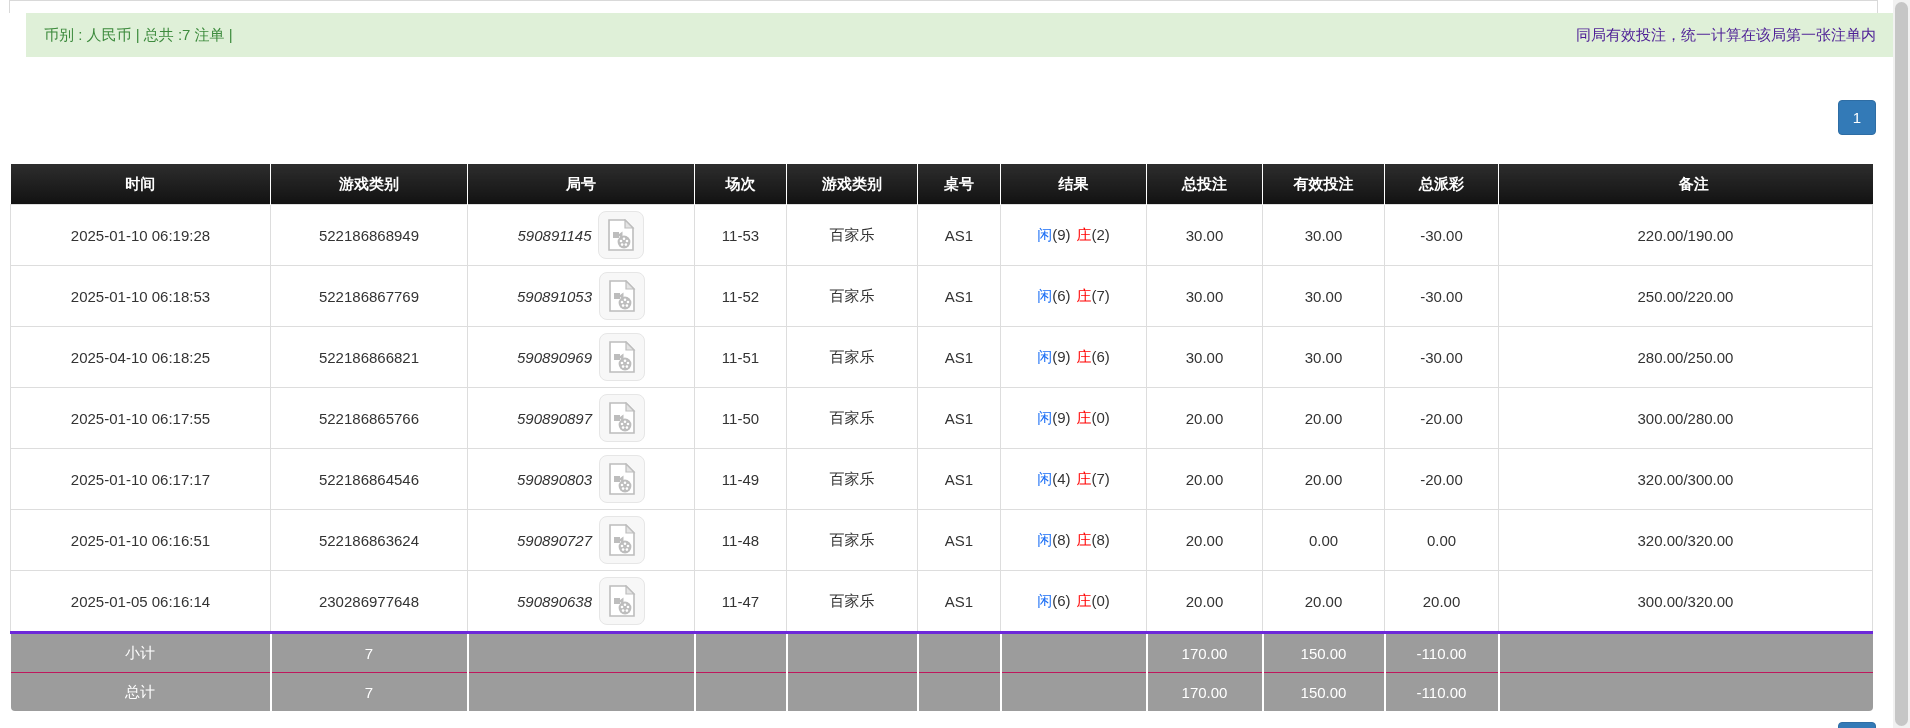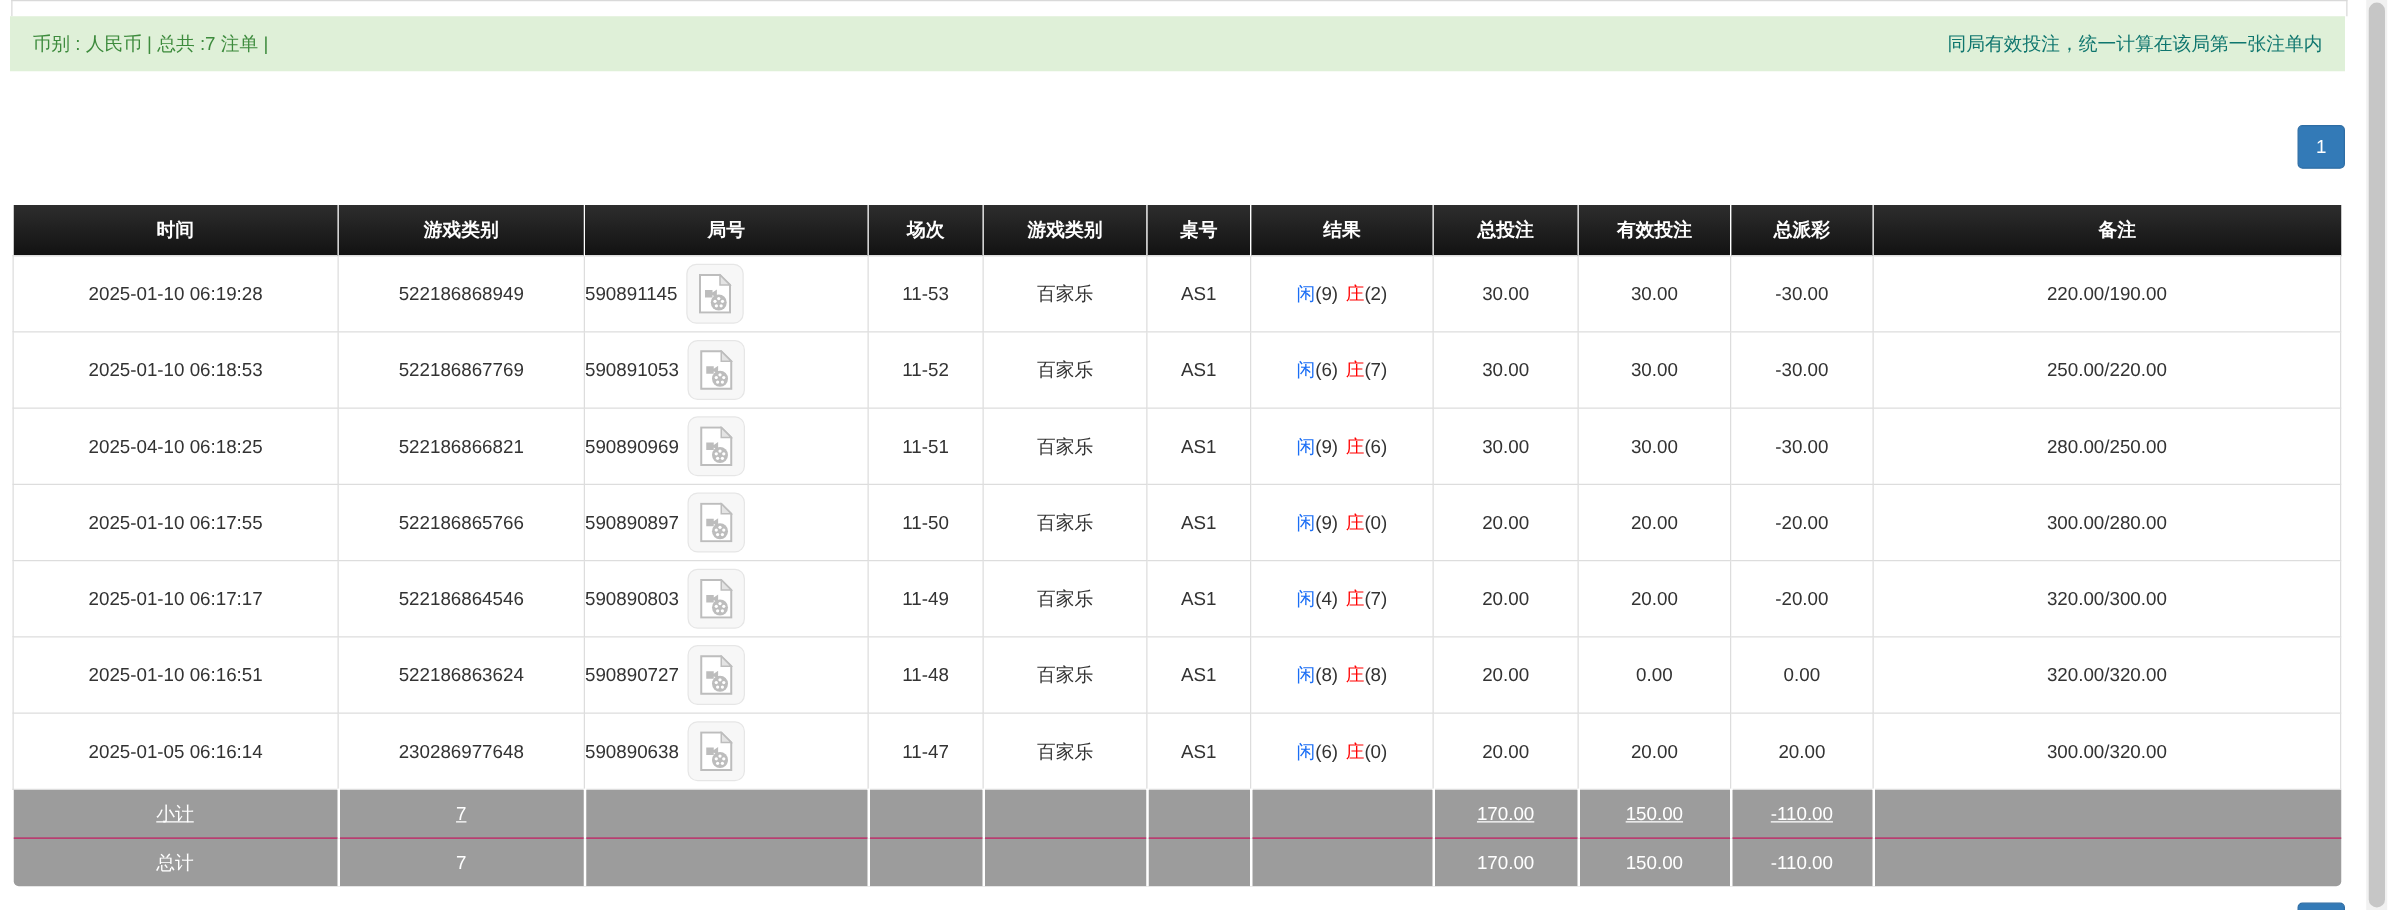--- a/index.html
+++ b/index.html
@@ -9,27 +9,27 @@
     -webkit-font-smoothing:antialiased;
   }
   
   .top-edge{
     position:absolute;left:9px;top:0;width:1869px;height:13px;
     border-top:1px solid #d9d9d9;border-left:1px solid #d9d9d9;border-right:1px solid #d9d9d9;
     box-sizing:border-box;
   }
   
   .notice-bar{
-    position:absolute;left:8px;top:13px;width:1868px;height:44px;
+    position:absolute;left:26px;top:13px;width:1868px;height:44px;
     background:#dff0d8;box-sizing:border-box;
     display:flex;align-items:center;justify-content:space-between;
     padding:0 18px;font-size:15px;
   }
   .notice-left{color:#3d8b3d;}
-  .notice-right{color:#0f766e;}
+  .notice-right{color:#4c1d95;}
   
   .page-btn{
     position:absolute;width:38px;height:35px;box-sizing:border-box;
     background:#337ab7;border:1px solid #2e6da4;border-radius:4px;
     color:#fff;font-size:15px;display:flex;align-items:center;justify-content:center;
     cursor:pointer;
   }
   .page-btn.top{left:1838px;top:100px;}
   .page-btn.bottom{left:1838px;top:722px;}
   
@@ -43,28 +43,28 @@
   table.grid th:last-child{border-right:none;padding-left:16px;}
   table.grid td{
     background:#fff;border:1px solid #ddd;height:60px;padding:0;
     text-align:center;font-size:15px;color:#333;
   }
   tr.summary td{
     background:#9c9c9c;color:#fff;height:38px;
     border:none;border-right:2px solid #fff;
   }
   tr.summary td:last-child{border-right:none;}
-  tr.summary-sub td{border-top:1px solid #6d28d9;text-decoration:underline;}
+  tr.summary-sub td{border-top:3px solid #6d28d9;}
   tr.summary-total td{border-top:1px solid #be185d;}
   tr.summary-total td:first-child{border-bottom-left-radius:4px;}
   tr.summary-total td:last-child{border-bottom-right-radius:4px;}
   .c-blue{color:#1a6ef5;}
   .c-red{color:#ff0000;}
   .banker{margin-left:6px;}
-  .round-cell{display:flex;align-items:center;justify-content:flex-start;gap:7px;height:60px;}
+  .round-cell{display:flex;align-items:center;justify-content:center;gap:7px;height:60px;font-style:italic;}
   .video-btn{
     width:46px;height:48px;background:#f7f7f7;border:1px solid #e6e6e6;border-radius:8px;
     display:flex;align-items:center;justify-content:center;cursor:pointer;padding:0;
   }
   
   .scrollbar{position:absolute;right:0;top:0;width:17px;height:728px;background:#f1f1f1;}
   .scrollbar .thumb{position:absolute;left:2px;right:2px;top:2px;bottom:2px;background:#c6c6c6;border-radius:8px;}
 </style>
 </head>
 <body>

